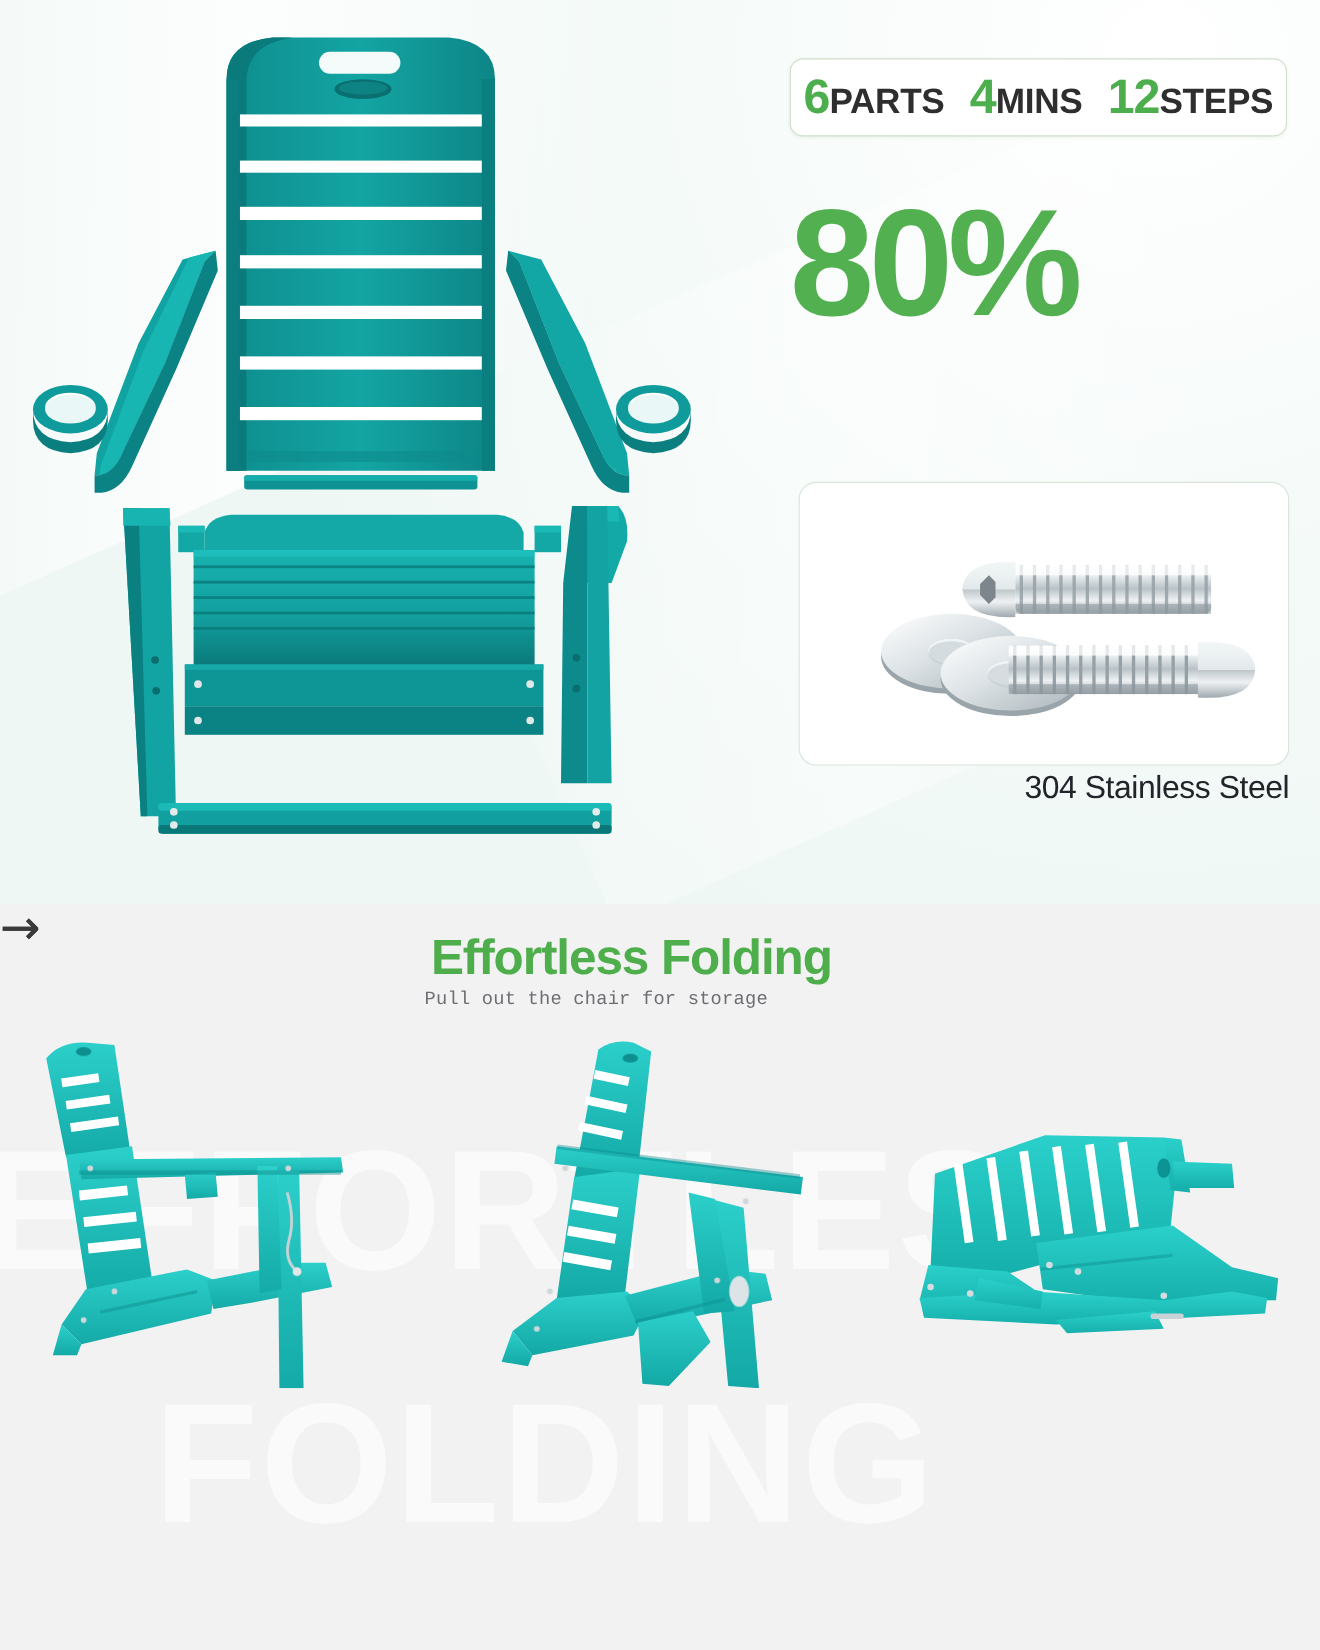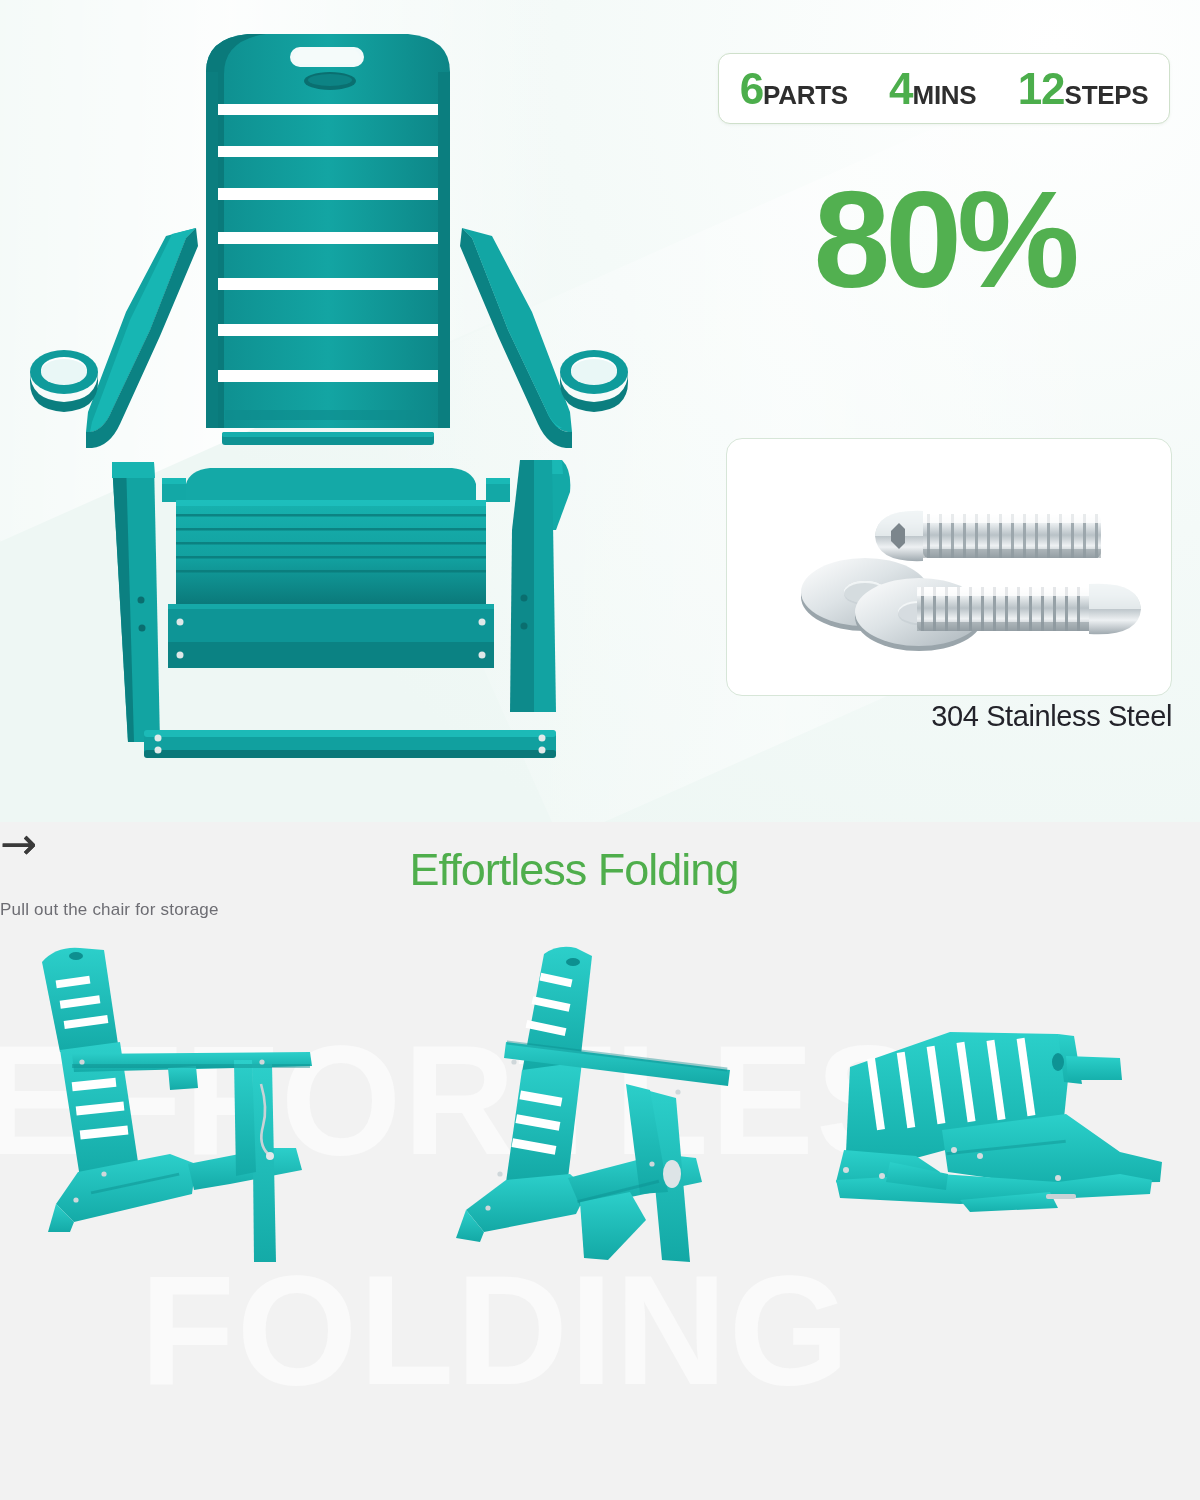--- a/index.html
+++ b/index.html
@@ -34,26 +34,26 @@
     background:#ffffff; border:1.5px solid #cfe0cb; border-radius:12px;
     display:flex; align-items:center; justify-content:space-around;
     box-shadow:0 1px 3px rgba(120,150,120,.10);
   }
   .badge{ display:flex; align-items:baseline; white-space:nowrap; }
   .badge .num{
     font-size:44px; font-weight:700; color:#4cae4c; letter-spacing:-1px;
     line-height:1;
   }
   .badge .unit{
-    font-size:26px; font-weight:700; color:#2e2e2e; letter-spacing:-.3px;
+    font-size:32px; font-weight:700; color:#2e2e2e; letter-spacing:-.3px;
     line-height:1;
   }
 
   
-  .pct-block{ position:absolute; left:718px; top:176px; width:452px; text-align:center; }
+  .pct-block{ position:absolute; left:718px; top:176px; width:452px; text-align:left; }
   .pct-num{
     font-size:138px; font-weight:700; color:#52b050; line-height:.92;
     letter-spacing:-5px;
   }
   .pct-label{
     font-size:45px; font-weight:700; color:#2f2f35; letter-spacing:-1.2px;
     margin-top:8px;
   }
 
   
@@ -67,25 +67,25 @@
     font-size:29px; color:#23232a; letter-spacing:-.4px;
   }
 
   
   .bottom-section{
     position:absolute; left:0; top:822px; width:1200px; height:678px;
     background:#f2f2f2; overflow:hidden;
   }
   .fold-title{
     position:absolute; top:22px; left:0; width:1148px; text-align:center;
-    font-size:45px; font-weight:400; color:#4fae4c; letter-spacing:-1px;
+    font-size:45px; font-weight:700; color:#4fae4c; letter-spacing:-1px;
   }
   .fold-sub{
-    position:absolute; top:78px; left:0; width:1084px; 
-    font-size:17px; color:#6d6d73; letter-spacing:.2px;
+    position:absolute; top:78px; left:0; width:1084px; text-align:center;
+    font-size:17px; color:#6d6d73; letter-spacing:.2px;font-family:Liberation Mono, monospace;
   }
   .wm{
     position:absolute; font-weight:700; color:#ffffff; opacity:.62;
     letter-spacing:2px; white-space:nowrap; pointer-events:none;
   }
   .wm1{ top:190px; left:-18px; font-size:155px; }
   .wm2{ top:420px; left:140px; font-size:155px; }
 
   .arrow{
     position:absolute; font-size:44px; color:#3a3a3a; line-height:1;

